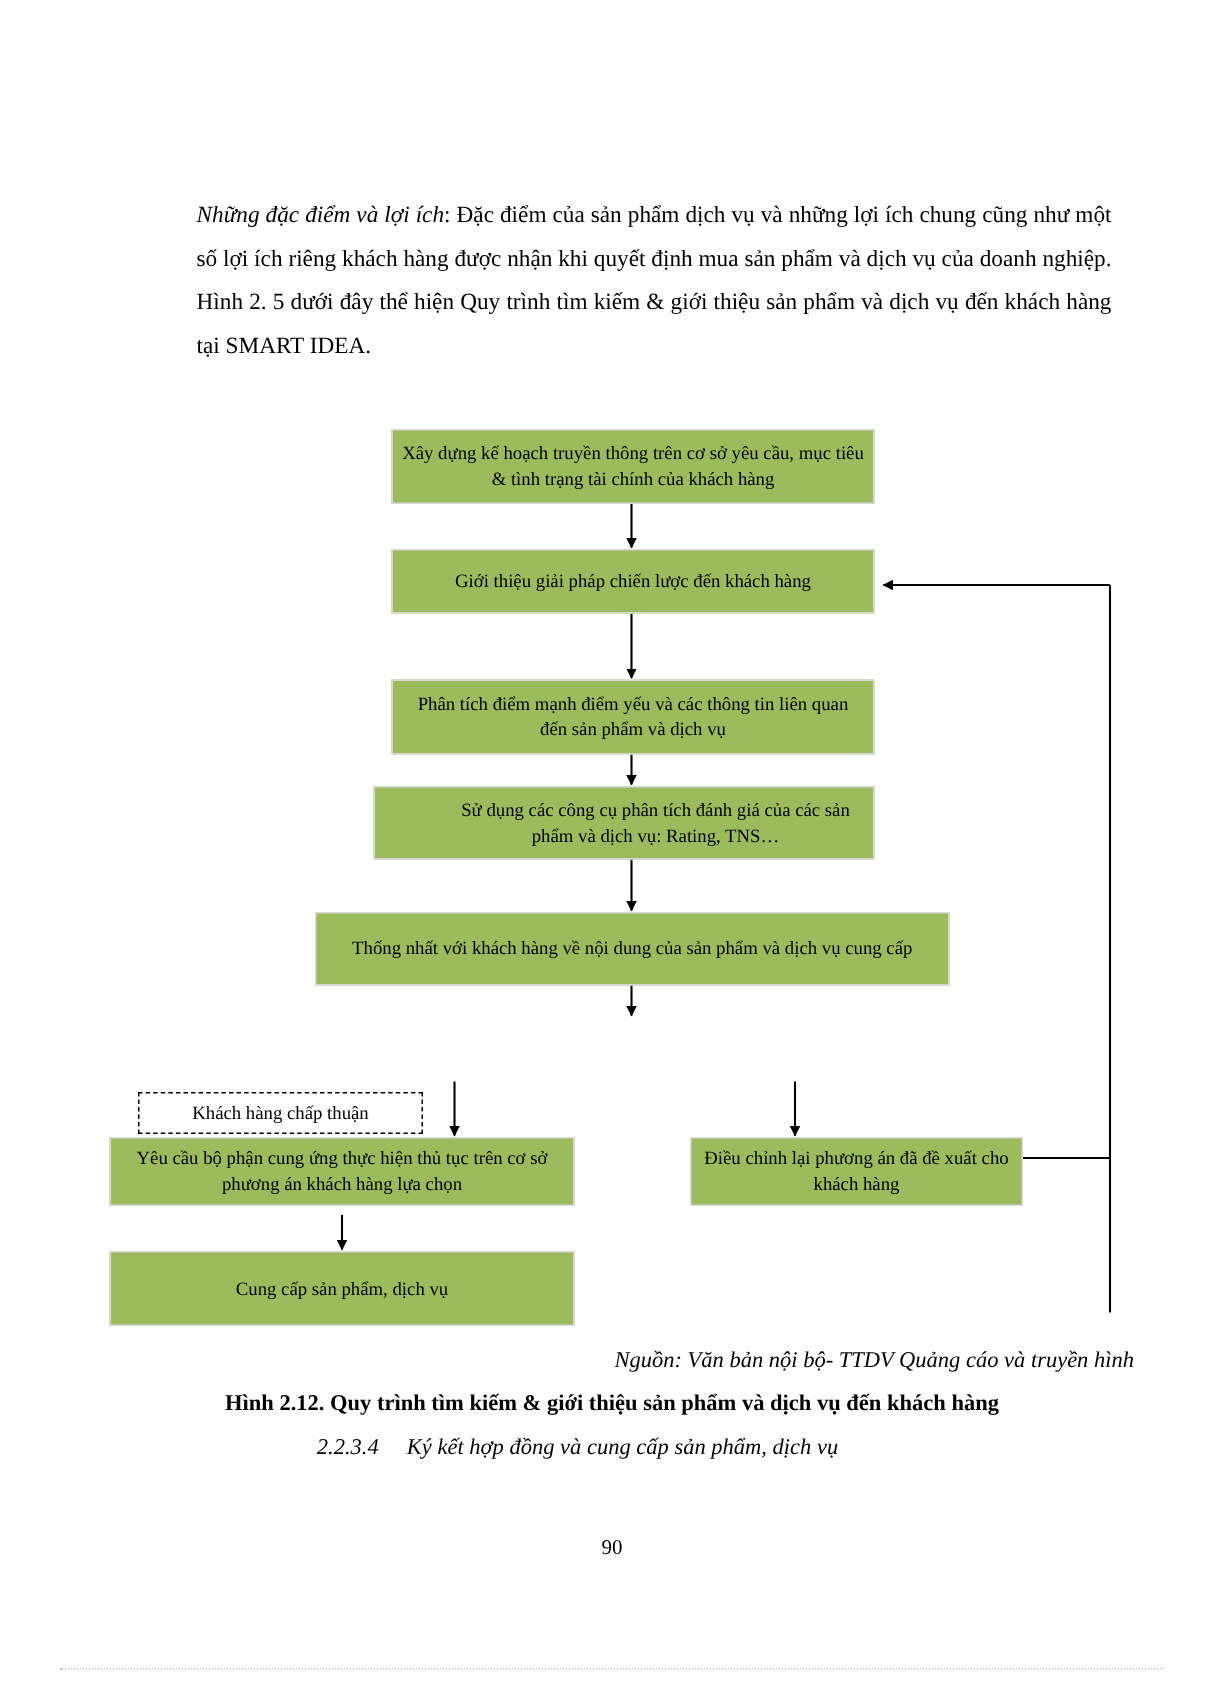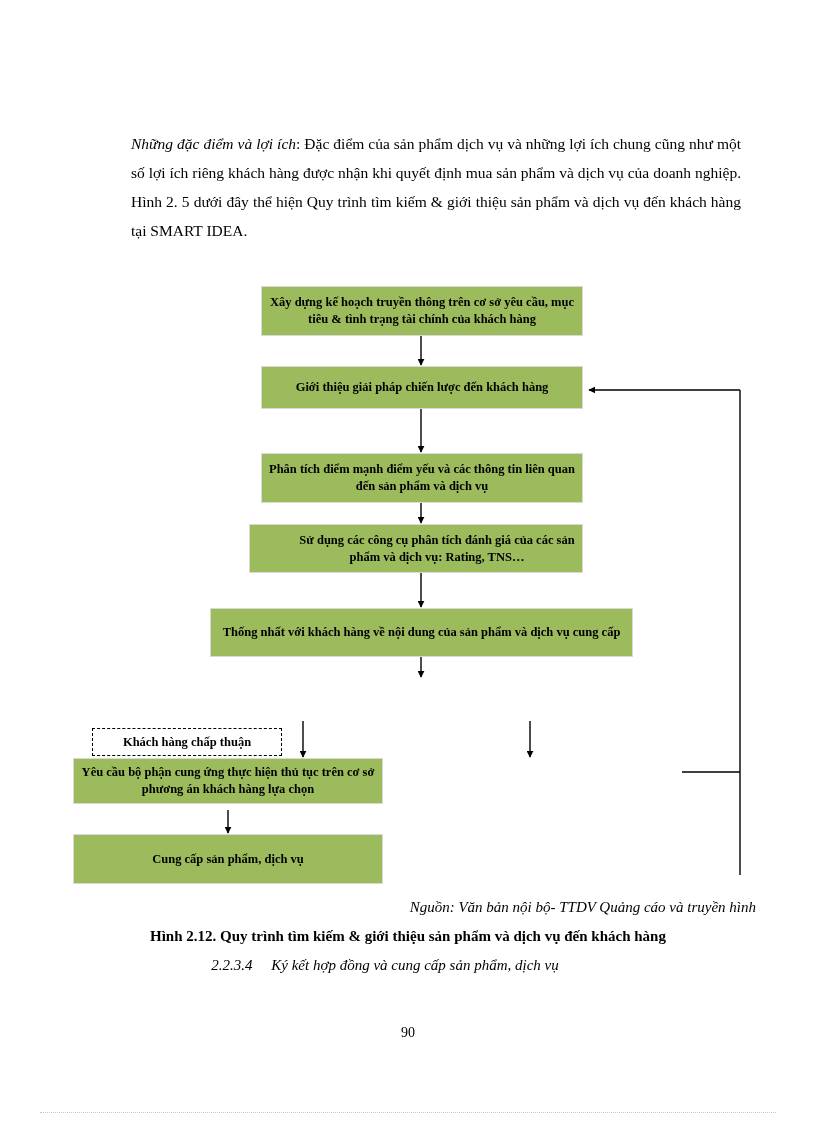--- a/index.html
+++ b/index.html
@@ -32,21 +32,20 @@
   }
 
   
   #flow {
     position: absolute;
     left: 0;
     top: 0;
     width: 816px;
     height: 1123px;
     pointer-events: none;
-    font-weight: bold;
   }
   #flow .node { pointer-events: auto; }
 
   .fbox {
     position: absolute;
     background: #9cbb5c;
     border: 1px solid #d9d9d9;
     box-sizing: border-box;
     display: flex;
     align-items: center;
@@ -167,20 +166,23 @@
 
   <div class="dbox node" style="left:92px; top:728px; width:190px; height:28px;">
     <span>Khách hàng chấp thuận</span>
   </div>
 
 
   <div class="fbox node" style="left:73px; top:758px; width:310px; height:46px;">
     <span>Yêu cầu bộ phận cung ứng thực hiện thủ tục trên cơ sở phương án khách hàng lựa chọn</span>
   </div>
 
+  <div class="fbox node" style="left:460px; top:758px; width:222px; height:46px;">
+    <span>Điều chỉnh lại phương án đã đề xuất cho khách hàng</span>
+  </div>
 
   <div class="fbox node" style="left:73px; top:834px; width:310px; height:50px;">
     <span>Cung cấp sản phẩm, dịch vụ</span>
   </div>
 
 </div>
 
 <div class="cap" id="src-caption">Nguồn: Văn bản nội bộ- TTDV Quảng cáo và truyền hình</div>
 <div class="cap" id="fig-caption">Hình 2.12. Quy trình tìm kiếm &amp; giới thiệu sản phẩm và dịch vụ đến khách hàng</div>
 <div class="cap" id="sub-heading">

